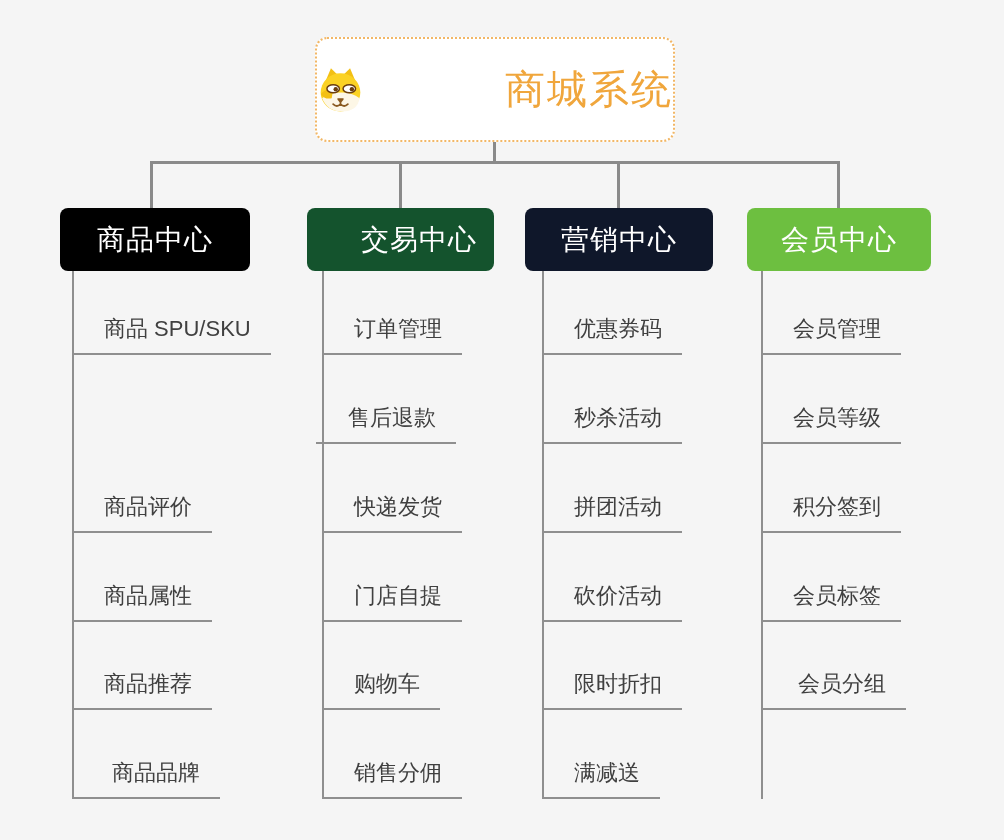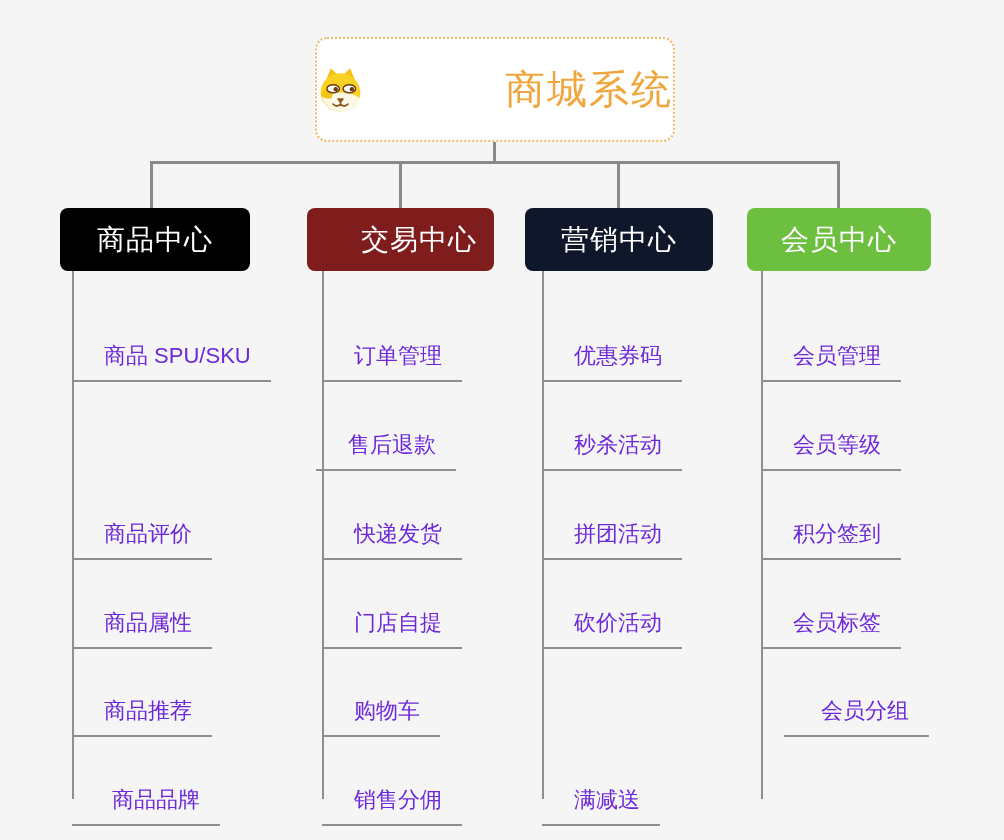--- a/index.html
+++ b/index.html
@@ -51,26 +51,25 @@
     box-sizing:border-box;
     z-index:2;
     white-space:nowrap;
   }
   
   .leaf{
     position:absolute;
     display:inline-block;
     font-size:22px;
     line-height:28px;
-    color:#6d28d9;
+    color:#404040;
     padding:0 20px 10px 32px;
     border-bottom:2px solid #8f8f8f;
     white-space:nowrap;
     z-index:1;
-    margin-top:27px;
   }
 </style>
 </head>
 <body>
 
 <div class="canvas">
 
   <div class="root-node" style="border-color: rgb(242, 183, 102);">
     <svg class="root-icon" viewBox="0 0 64 64">
       <polygon points="11,22 19,3 31,15" fill="#f3c014"></polygon>
@@ -90,21 +89,21 @@
   </div>
 
   <div class="line" style="left:493px;top:142px;width:3px;height:22px;"></div>
   <div class="line" style="left:150px;top:161px;width:690px;height:3px;"></div>
   <div class="line" style="left:150px;top:161px;width:3px;height:50px;"></div>
   <div class="line" style="left:399px;top:161px;width:3px;height:50px;"></div>
   <div class="line" style="left:617px;top:161px;width:3px;height:50px;"></div>
   <div class="line" style="left:837px;top:161px;width:3px;height:50px;"></div>
 
   <div class="branch-header" style="left: 60px; width: 190px; background-color: #000000;">商品中心</div>
-  <div class="branch-header" style="left: 307px; width: 187px; background-color: #7f1d1d; padding-left: 37px;">交易中心</div>
+  <div class="branch-header" style="left: 307px; width: 187px; background-color: #14532d; padding-left: 37px;">交易中心</div>
   <div class="branch-header" style="left: 525px; width: 188px; background-color: #0f172a;">营销中心</div>
   <div class="branch-header" style="left: 747px; width: 184px; background-color: rgb(109, 191, 64); font-family: Liberation Mono, monospace;">会员中心</div>
 
   <div class="line thin" style="left:72px;top:271px;width:2px;height:528px;"></div>
   <div class="line thin" style="left:322px;top:271px;width:2px;height:528px;"></div>
   <div class="line thin" style="left:542px;top:271px;width:2px;height:528px;"></div>
   <div class="line thin" style="left:761px;top:271px;width:2px;height:528px;"></div>
 
   <div class="leaf" style="left:72px;top:315px;">商品 SPU/SKU</div>
   <div class="leaf" style="left:72px;top:493px;text-align:center;">商品评价</div>
@@ -116,21 +115,22 @@
   <div class="leaf" style="left:316px;top:404px;">售后退款</div>
   <div class="leaf" style="left:322px;top:493px;">快递发货</div>
   <div class="leaf" style="left:322px;top:582px;">门店自提</div>
   <div class="leaf" style="left:322px;top:670px;">购物车</div>
   <div class="leaf" style="left:322px;top:759px;">销售分佣</div>
 
   <div class="leaf" style="left:542px;top:315px;">优惠券码</div>
   <div class="leaf" style="left:542px;top:404px;">秒杀活动</div>
   <div class="leaf" style="left:542px;top:493px;padding-left:32px;">拼团活动</div>
   <div class="leaf" style="left:542px;top:582px;">砍价活动</div>
+  <div class="leaf" style="left:542px;top:670px;">限时折扣</div>
   <div class="leaf" style="left:542px;top:759px;">满减送</div>
 
   <div class="leaf" style="left:761px;top:315px;">会员管理</div>
   <div class="leaf" style="left:761px;top:404px;">会员等级</div>
   <div class="leaf" style="left:761px;top:582px;">会员标签</div>
   <div class="leaf" style="left:761px;top:493px;">积分签到</div>
-  <div class="leaf" style="left:784px;top:670px;padding-left:37px;">会员分组</div>
+  <div class="leaf" style="left:761px;top:670px;padding-left:37px;">会员分组</div>
 
 </div>
 
 </body></html>

